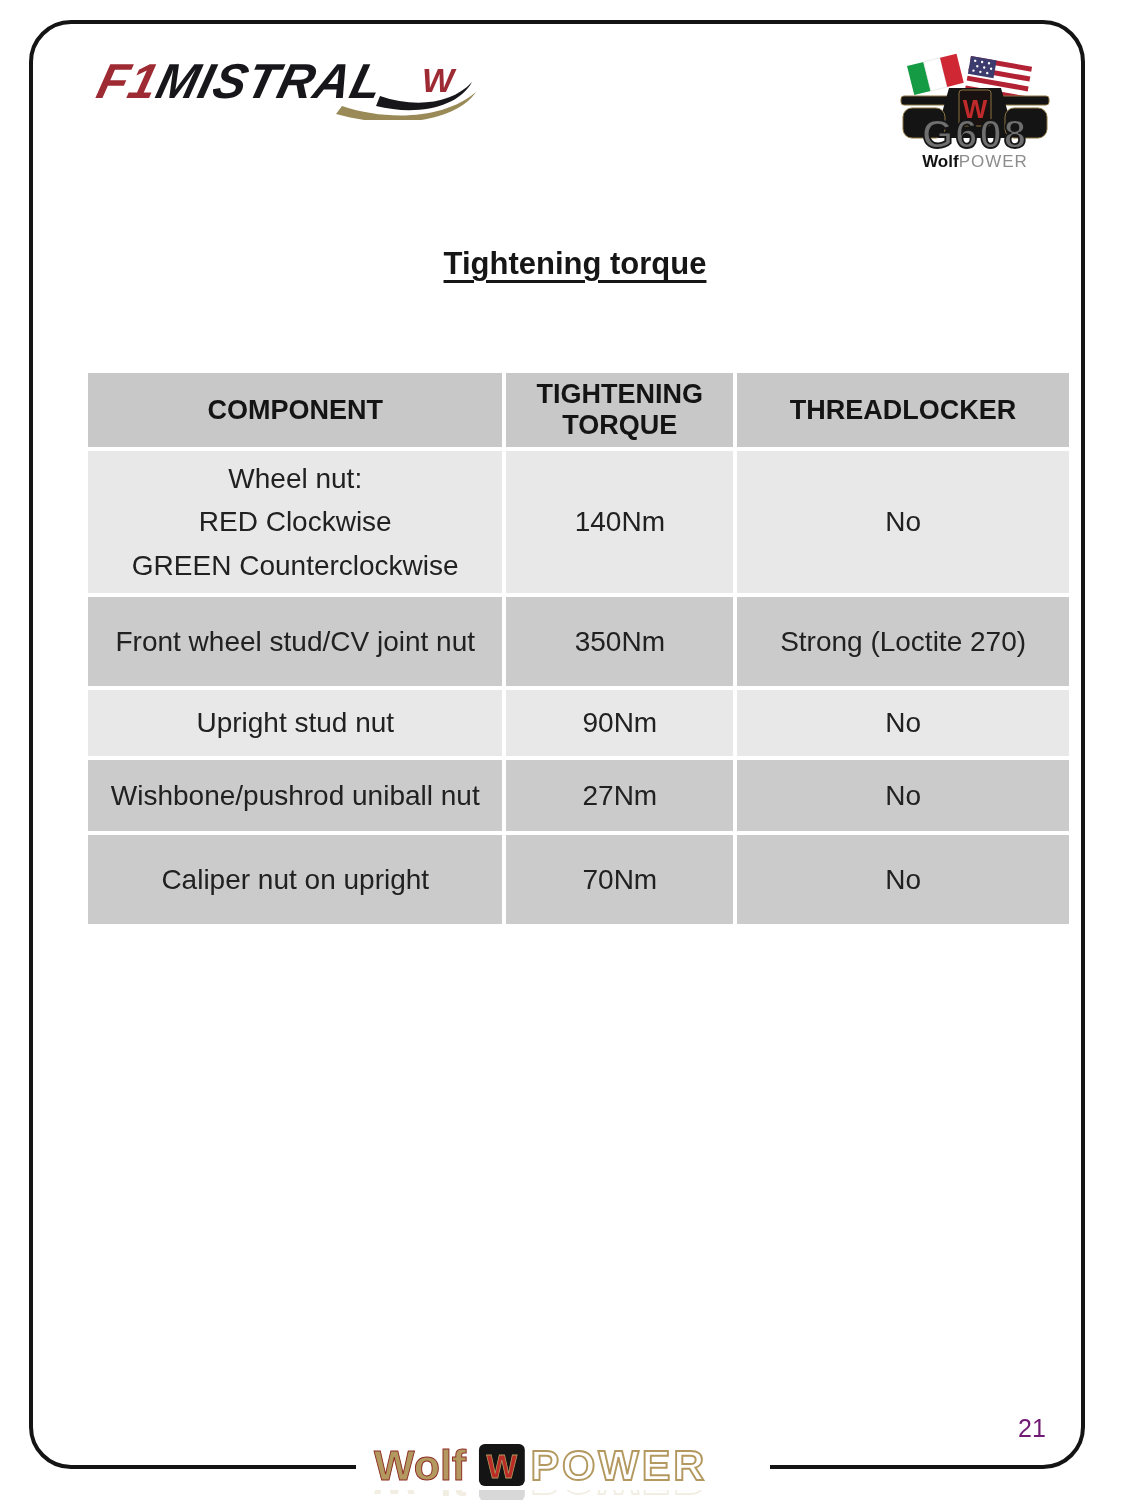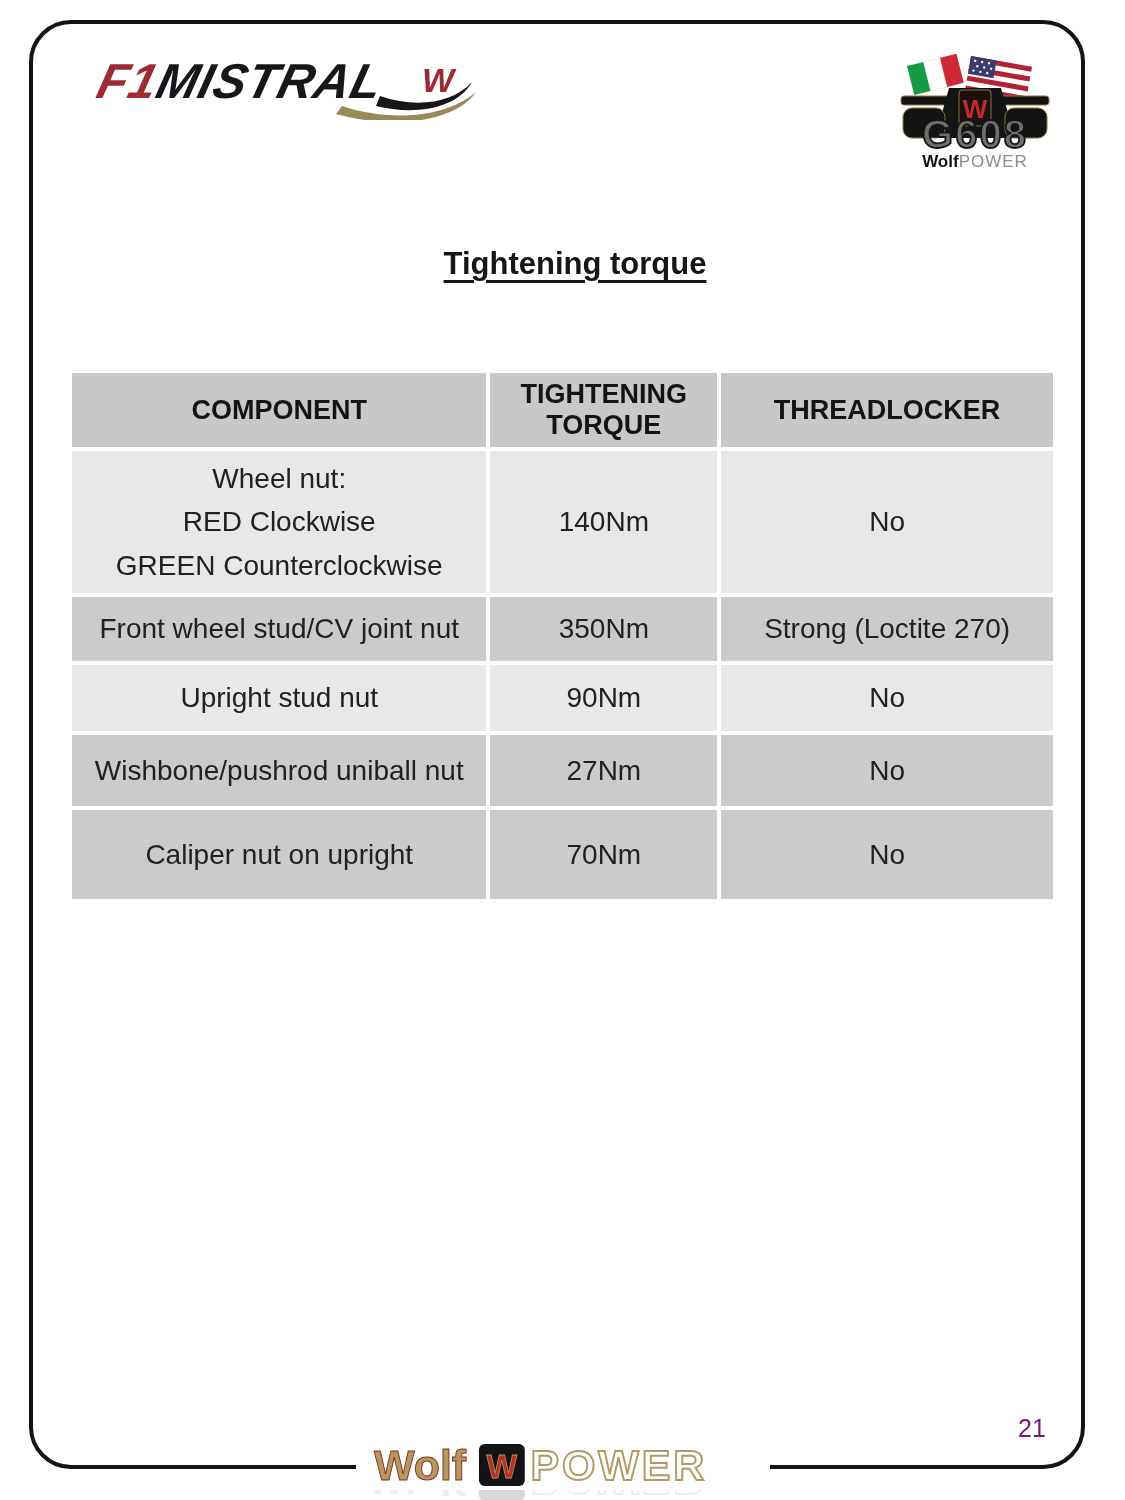--- a/index.html
+++ b/index.html
@@ -35,42 +35,42 @@
     position:absolute;left:0;top:246px;width:1150px;
     text-align:center;
     font-size:31px;font-weight:bold;
     text-decoration:underline;
     text-underline-offset:6px;
     text-decoration-thickness:2.5px;
     color:#161616;
   }
   
   table.torque{
-    position:absolute;left:68px;top:369px;
+    position:absolute;left:84px;top:369px;
     width:989px;
     border-collapse:separate;
     border-spacing:4px;
     table-layout:fixed;
   }
   table.torque td,table.torque th{
     text-align:center;vertical-align:middle;
     padding:6px 10px;
     font-size:28px;
     color:#212121;
   }
   table.torque th{
     background:var(--header-bg);
     font-weight:bold;font-size:27px;
     height:74px;color:#141414;
   }
   tr.shade-light td{background:var(--row-light);}
   tr.shade-dark td{background:var(--row-dark);}
   td.component{white-space:pre-line;line-height:1.55;}
   .h-r1 td{height:126px;}
-  .h-r2 td{height:64px;}
+  .h-r2 td{height:89px;}
   .h-r3 td{height:66px;}
   .h-r4 td{height:71px;}
   .h-r5 td{height:84px;}
   .h-r6 td{height:89px;}
   .h-r7 td{height:76px;}
   
   .page-number{
     position:absolute;left:1018px;top:1414px;
     font-size:25px;color:#701a75;
   }

